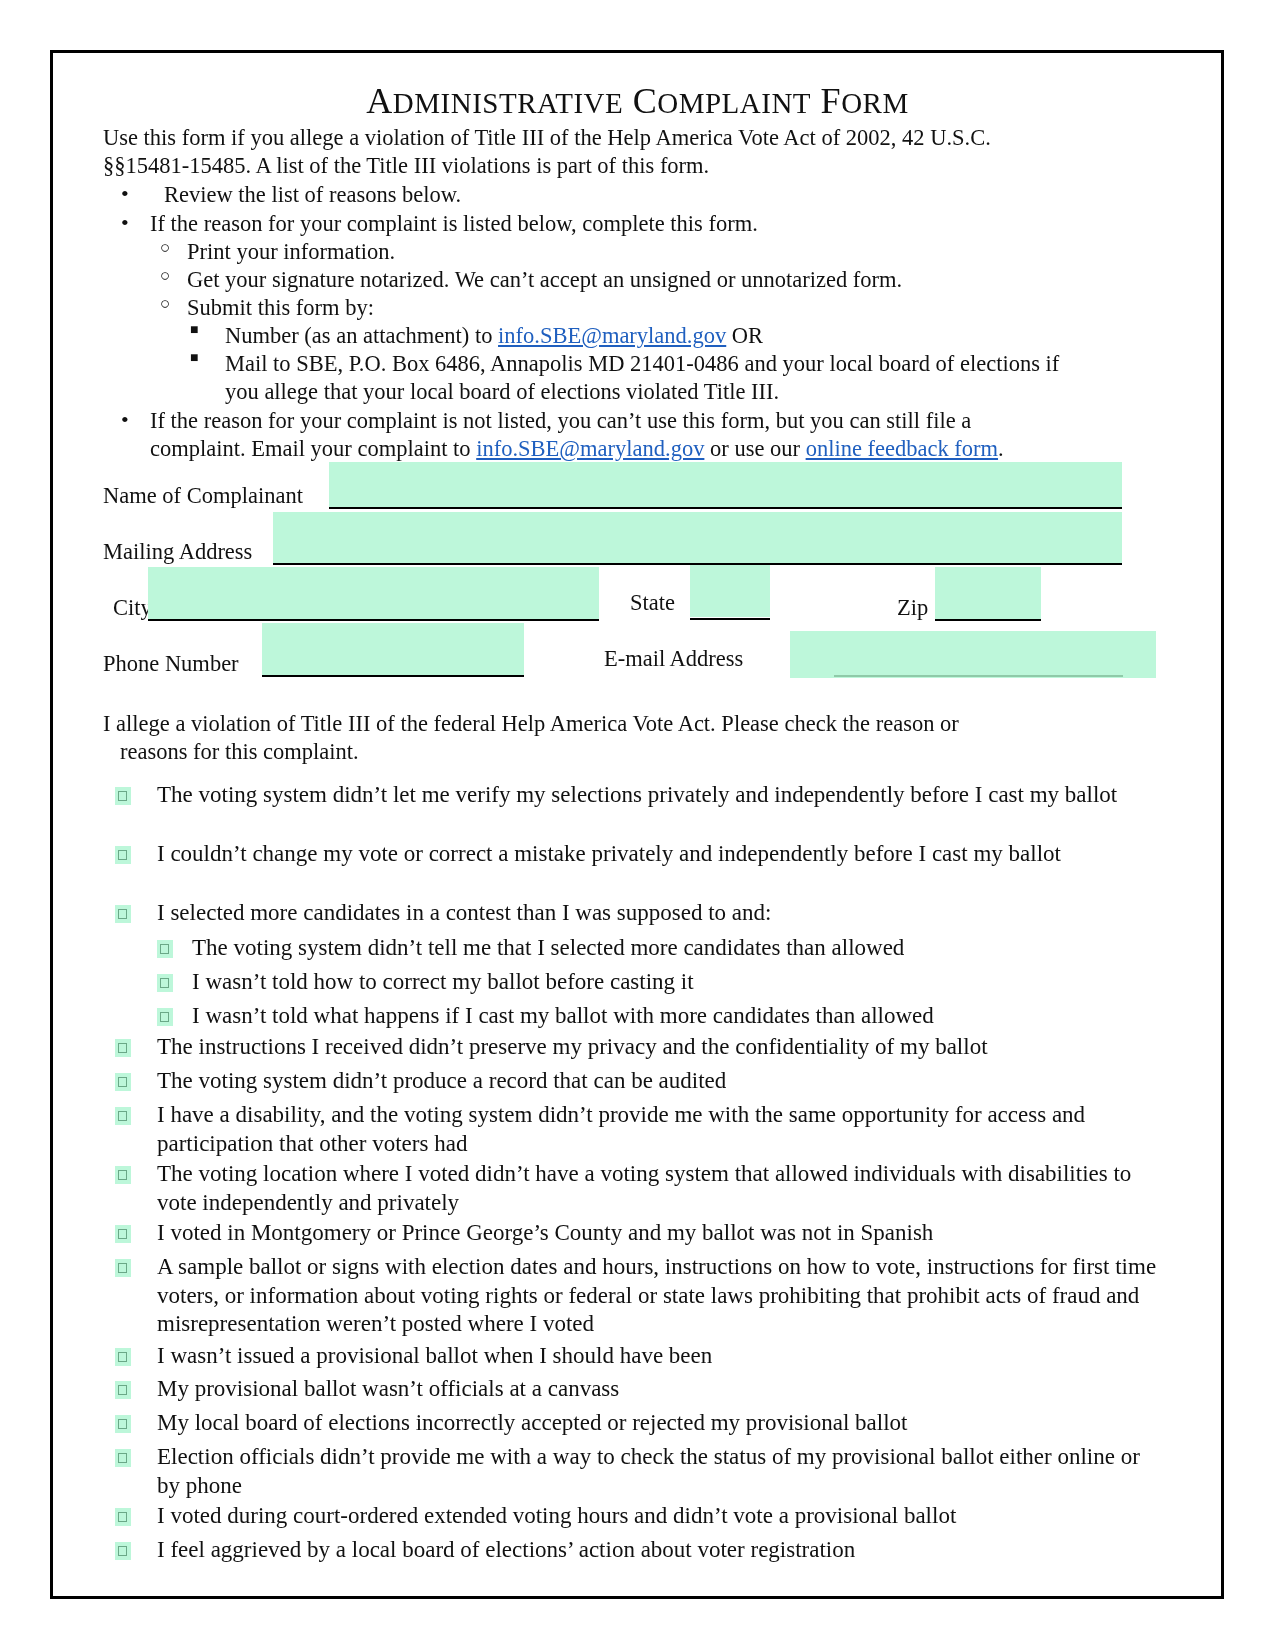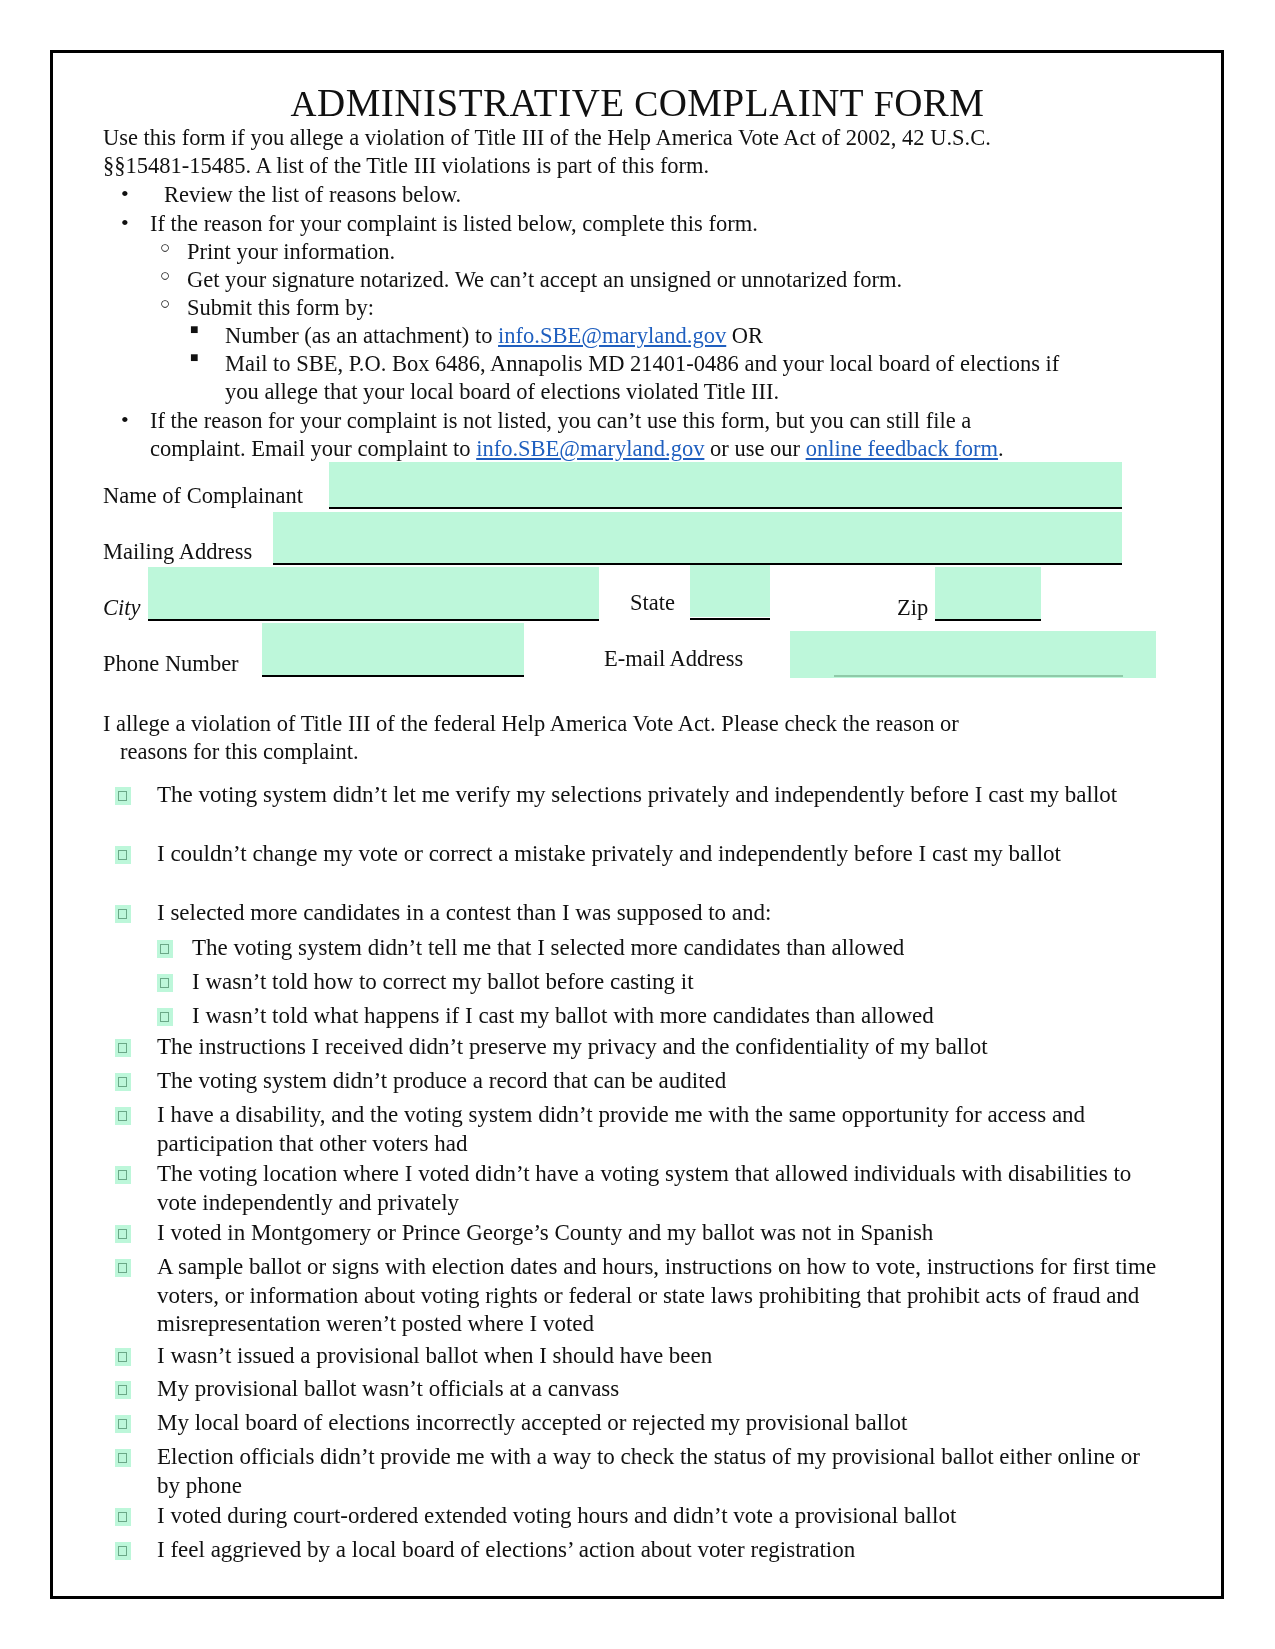--- a/index.html
+++ b/index.html
@@ -2,21 +2,21 @@
 <html><head>
 <meta charset="utf-8">
 <style>
   html, body { margin:0; padding:0; background:#ffffff; }
   body { width:1275px; height:1649px; position:relative; overflow:hidden;
          font-family:"Liberation Serif", "DejaVu Serif", serif; color:#111; }
   .frame { position:absolute; left:50px; top:50px; width:1168px; height:1543px;
            border:3px solid #000; box-sizing:content-box; }
   .title { position:absolute; left:0; right:0; top:80px; text-align:center;
            font-size:36px; letter-spacing:0.5px; color:#111; }
-  .title .sc { font-size:39px; }
+  .title .sc { font-size:29px; }
   .t { position:absolute; font-size:22.5px; line-height:28.5px; white-space:nowrap; }
   a.link { color:#1f5fbf; text-decoration:underline; }
   .bullet { position:absolute; font-size:22px; }
   .field { position:absolute; background:#bdf7da; }
   .uline { position:absolute; height:0; border-top:2px solid #000; }
   .uline.g { border-top:2px solid #8fcaa8; }
   .cb { position:absolute; width:16px; height:18px; background:#bdf7da; }
   .cb::after { content:""; position:absolute; left:3px; top:4px; width:9px; height:10px;
                border:1.5px solid #6aa887; box-sizing:border-box; }
   .cbtext { position:absolute; font-size:23px; line-height:28.5px; width:1000px; white-space:normal; }
@@ -58,21 +58,21 @@
 <div class="t" style="left:150px; top:435px;"><span>complaint.  Email your complaint to </span><a class="link">info.SBE@maryland.gov</a><span> or use our </span><a class="link">online feedback form</a><span>.</span></div>
 
 <div class="t" style="left:103px; top:482px;">Name of Complainant</div>
 <div class="field" style="left:329px; top:462px; width:793px; height:46px;"><span></span></div>
 <div class="uline" style="left:329px; top:507px; width:793px;"></div>
 
 <div class="t" style="left:103px; top:538px;">Mailing Address</div>
 <div class="field" style="left:273px; top:512px; width:849px; height:51px;"><span></span></div>
 <div class="uline" style="left:273px; top:563px; width:849px;"></div>
 
-<div class="t" style="left:103px; top:594px;font-style:italic;">City</div>
+<div class="t" style="left:113px; top:594px;">City</div>
 <div class="field" style="left:148px; top:567px; width:451px; height:52px;"><span></span></div>
 <div class="uline" style="left:148px; top:619px; width:451px;"></div>
 
 <div class="t" style="left:630px; top:589px;">State</div>
 <div class="field" style="left:690px; top:565px; width:80px; height:52px;"><span></span></div>
 <div class="uline" style="left:690px; top:618px; width:80px;"></div>
 
 <div class="t" style="left:897px; top:594px;">Zip</div>
 <div class="field" style="left:935px; top:567px; width:106px; height:52px;"><span></span></div>
 <div class="uline" style="left:935px; top:619px; width:106px;"></div>

